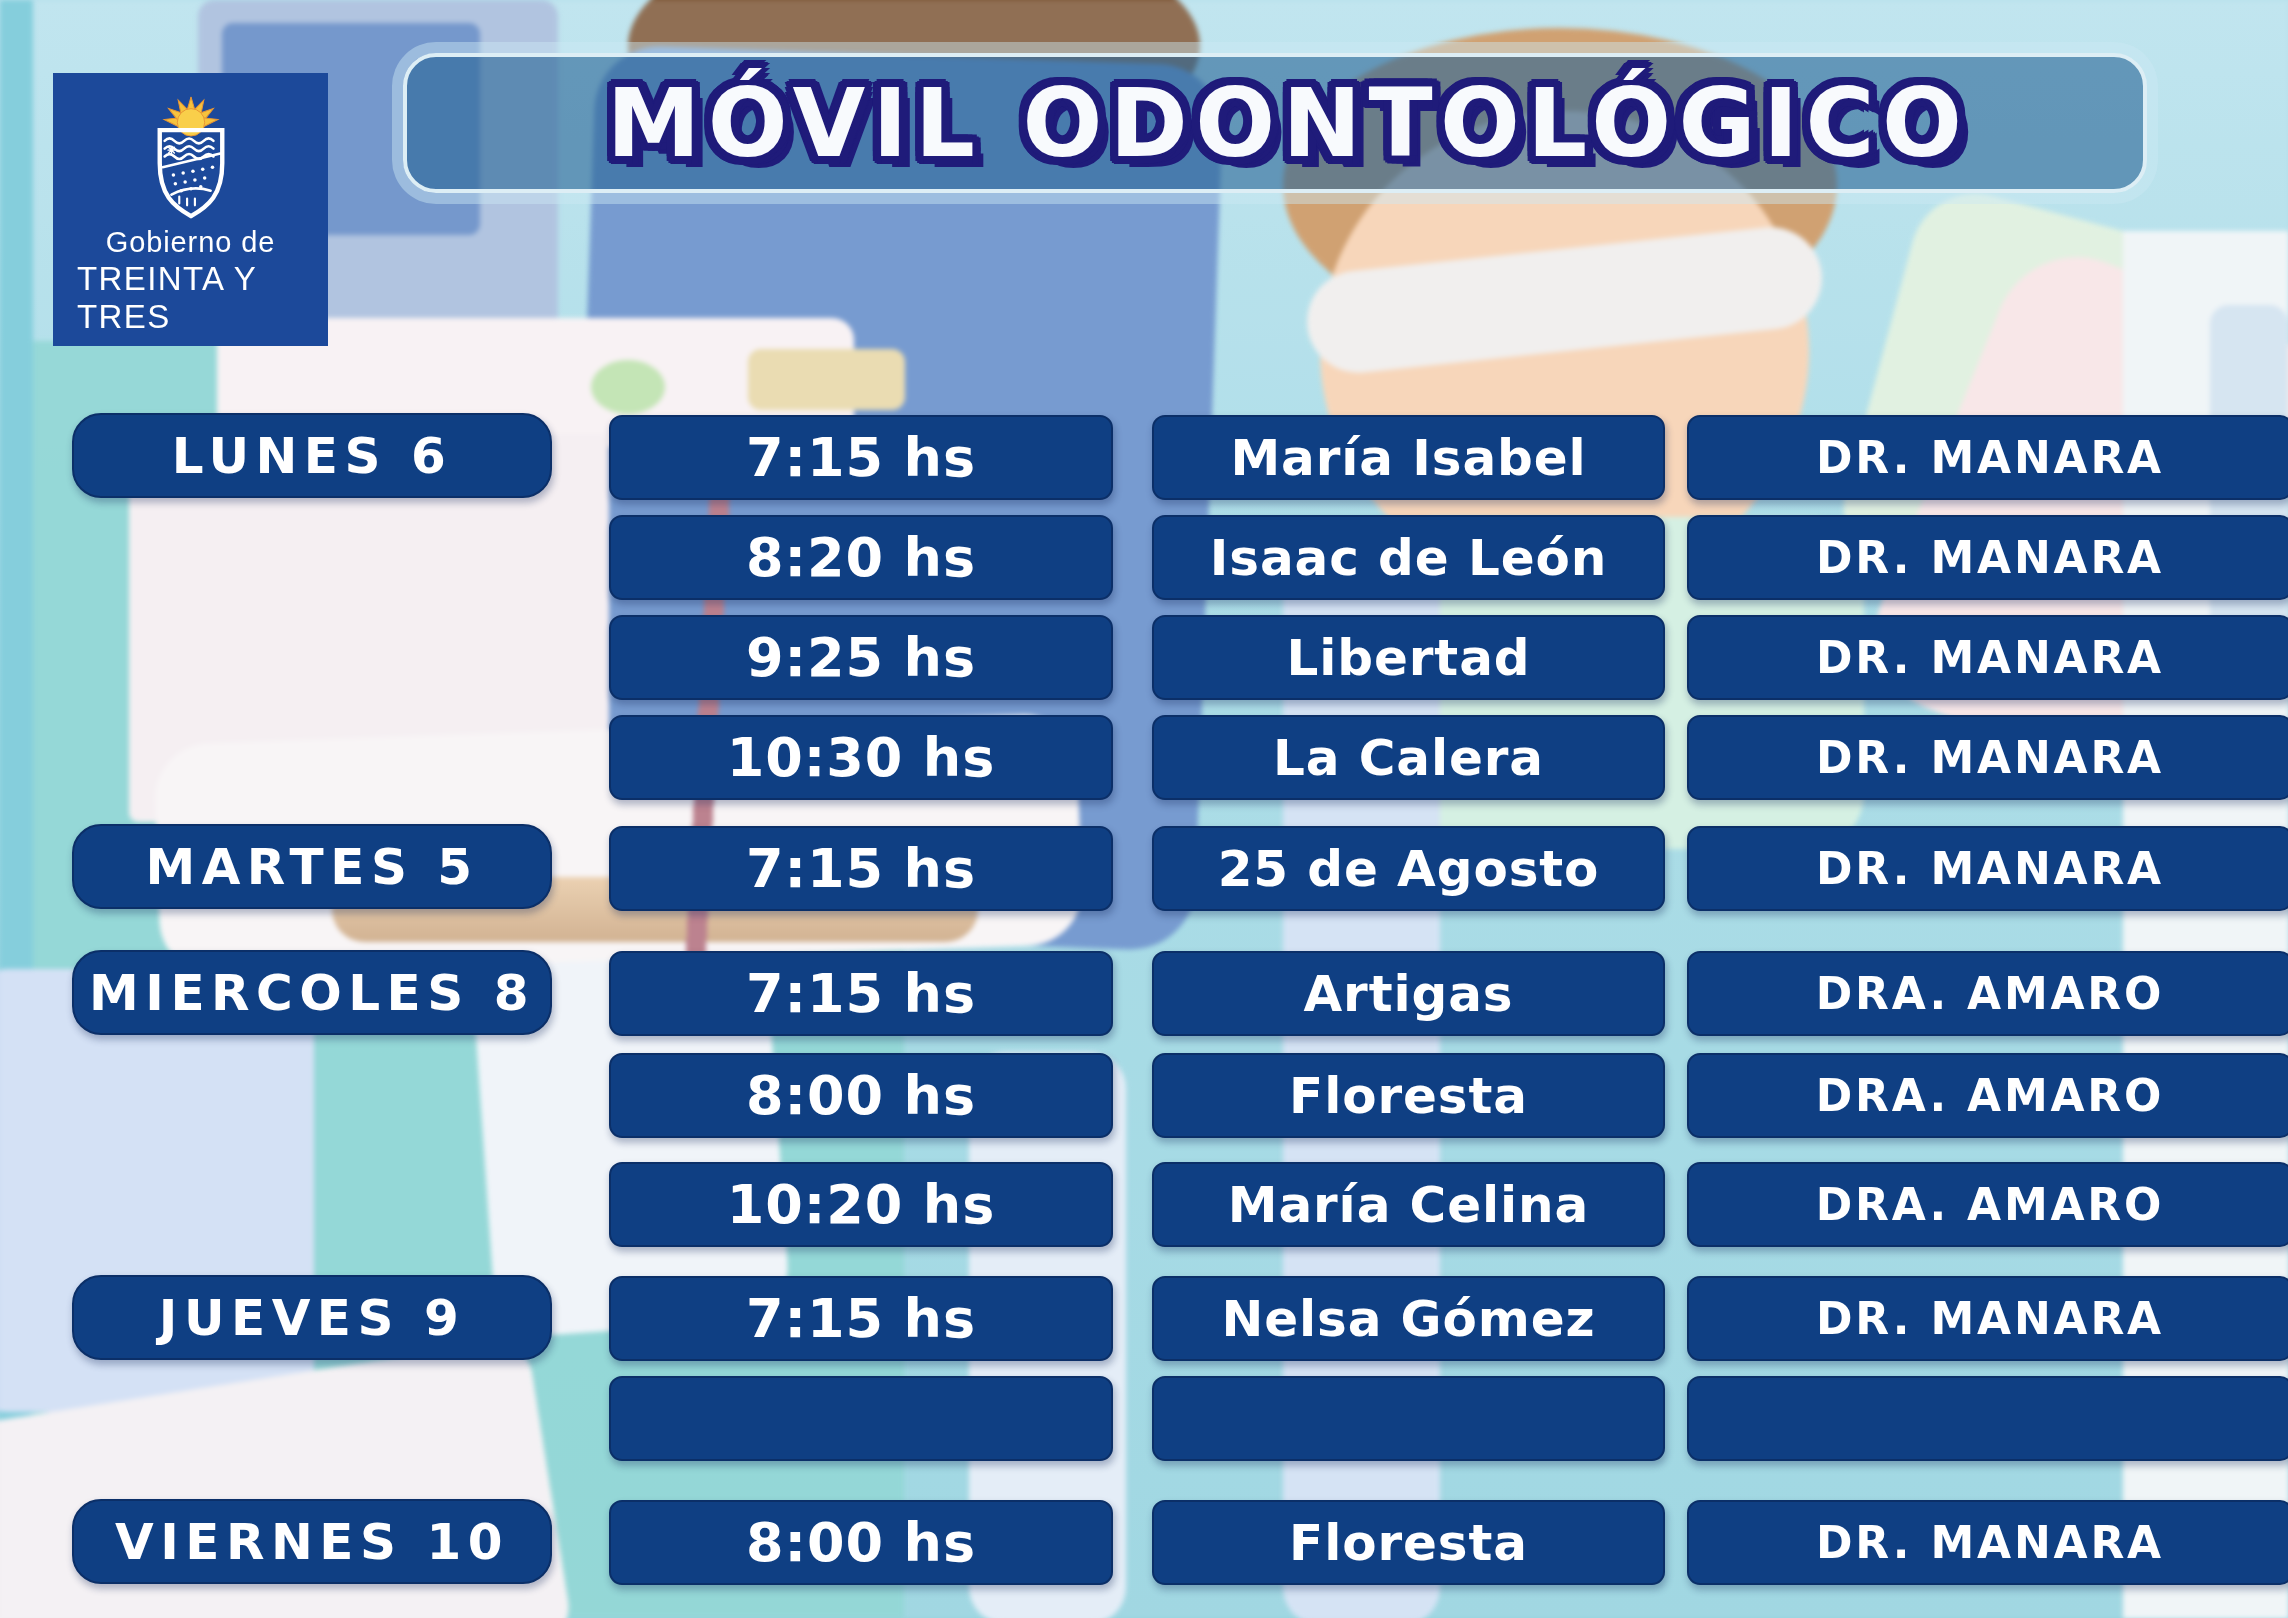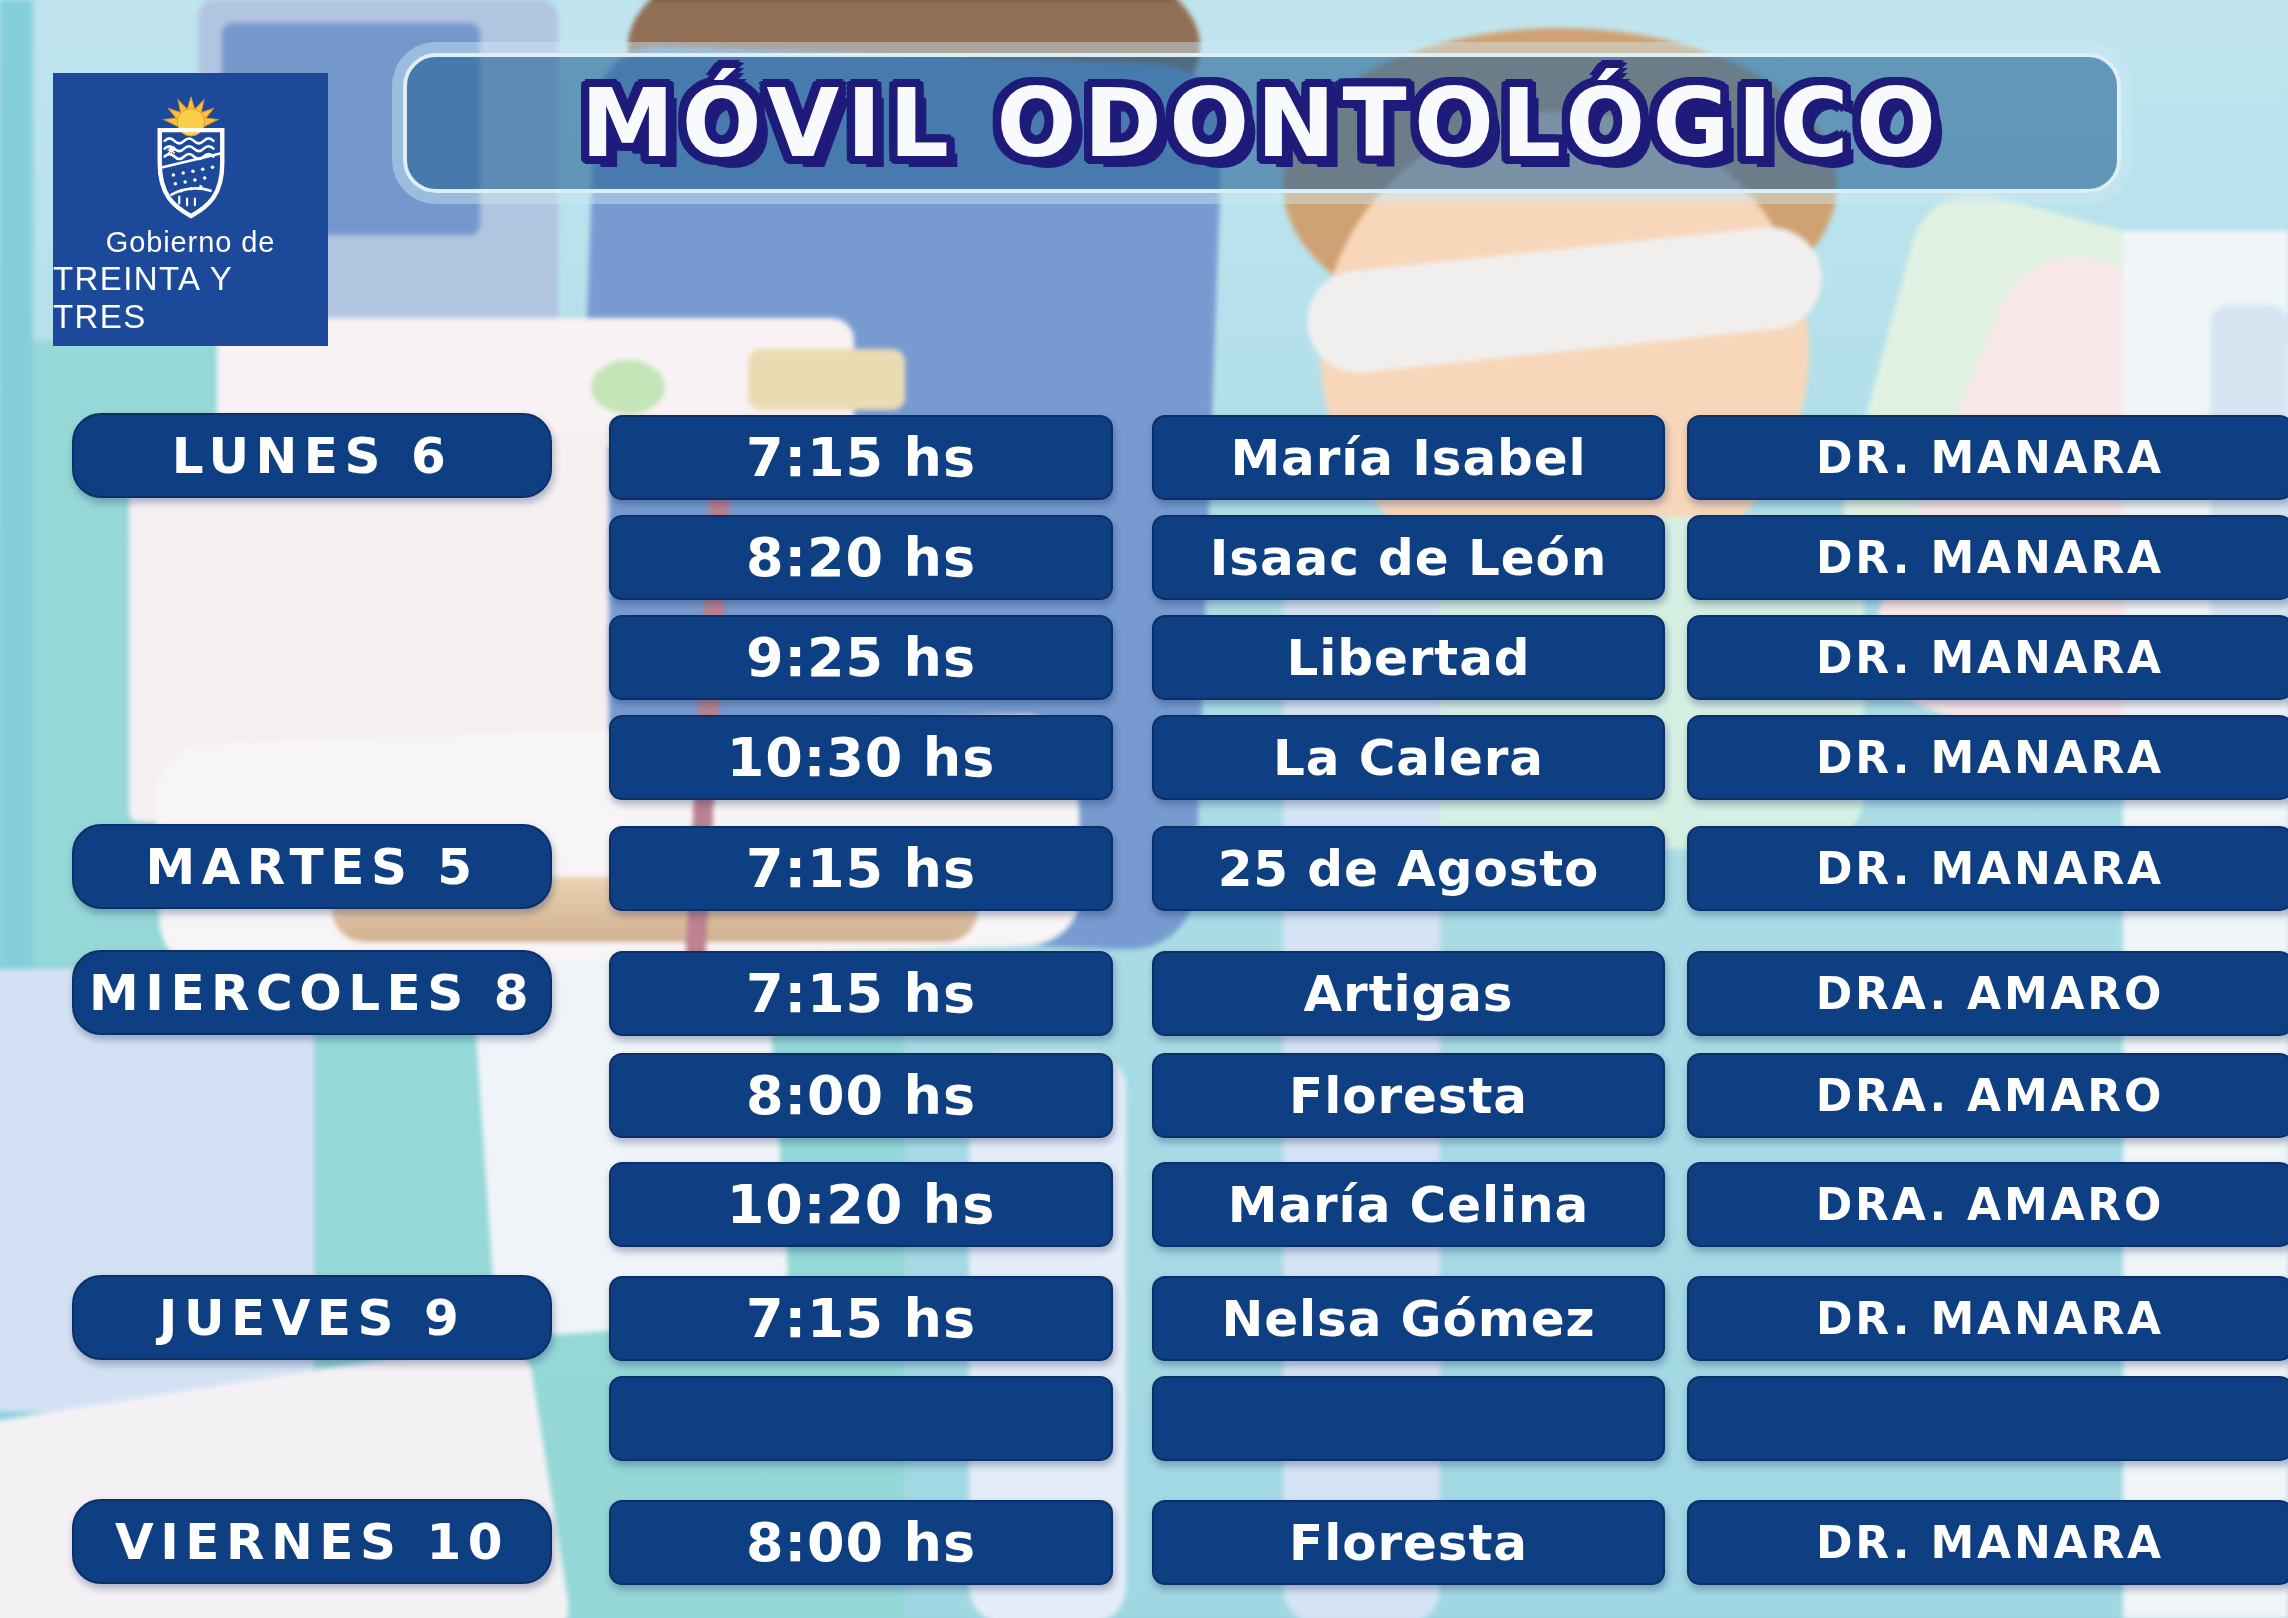--- a/index.html
+++ b/index.html
@@ -34,25 +34,25 @@
   .s-mint-blob{left:1874px;top:212px;width:305px;height:388px;background:#dcefdc;border-radius:65px;transform:rotate(15deg);}
   .s-pink-blob{left:1929px;top:277px;width:332px;height:480px;background:#f7e3e4;border-radius:83px;transform:rotate(22deg);}
   .s-wall-right{left:2123px;top:231px;width:166px;height:1388px;background:#edf3f6;}
   .s-bottles{left:2210px;top:305px;width:78px;height:351px;background:#cfe0ef;border-radius:18.5px;}
   .s-haze{inset:0;background:rgba(255,255,255,.16);}
   
   .fg{position:absolute;inset:0;z-index:2;}
   .logo-box{position:absolute;left:53px;top:73px;width:275px;height:273px;background:#1c499a;
             display:flex;flex-direction:column;align-items:center;justify-content:flex-start;padding-top:20px;box-sizing:border-box;}
   .logo-line1{color:#fff;font-family:"Liberation Sans",sans-serif;font-size:29px;letter-spacing:0.9px;margin-top:5.5px;}
-  .logo-line2{color:#fff;font-family:"Liberation Sans",sans-serif;font-size:33px;letter-spacing:1.4px;margin-top:1.8px;}
+  .logo-line2{color:#fff;font-family:"Liberation Sans",sans-serif;font-size:33px;letter-spacing:1.4px;margin-top:1.8px;padding-left:24px;}
   .title-box{position:absolute;left:403px;top:53px;width:1710px;height:132px;
              background:rgba(44,104,152,.62);border:4.6px solid #ddeef5;border-radius:33px;
              box-shadow:0 0 0 11px rgba(205,233,243,.45);
-             display:flex;align-items:center;justify-content:center;}
+             display:flex;align-items:center;justify-content:center;padding-left:26px;}
   .title-text{color:#f8fafd;font-size:94px;font-weight:bold;letter-spacing:7.4px;white-space:nowrap;
     text-shadow:-8.3px 0 #1f1b7a,8.3px 0 #1f1b7a,0 -8.3px #1f1b7a,0 8.3px #1f1b7a,
       -6.5px -6.5px #1f1b7a,6.5px -6.5px #1f1b7a,-6.5px 6.5px #1f1b7a,6.5px 6.5px #1f1b7a,
       -8.3px 4.6px #1f1b7a,8.3px 4.6px #1f1b7a,-8.3px -4.6px #1f1b7a,8.3px -4.6px #1f1b7a,
       -4.6px 8.3px #1f1b7a,4.6px 8.3px #1f1b7a,-4.6px -8.3px #1f1b7a,4.6px -8.3px #1f1b7a,
       11px 11px 0 #1f1b7a;}
   .subtitle-bar{position:absolute;left:460px;top:220px;width:1543px;height:81px;
                 background:rgba(255,255,255,.96);border-radius:16.6px;
                 display:flex;align-items:center;justify-content:center;}
   .subtitle-text{color:#1553a8;font-family:"Liberation Sans",sans-serif;font-weight:bold;font-size:54px;white-space:pre-wrap;}

